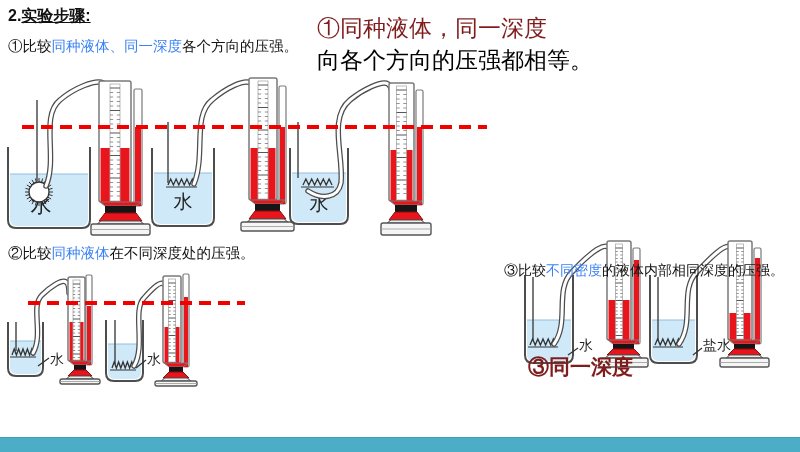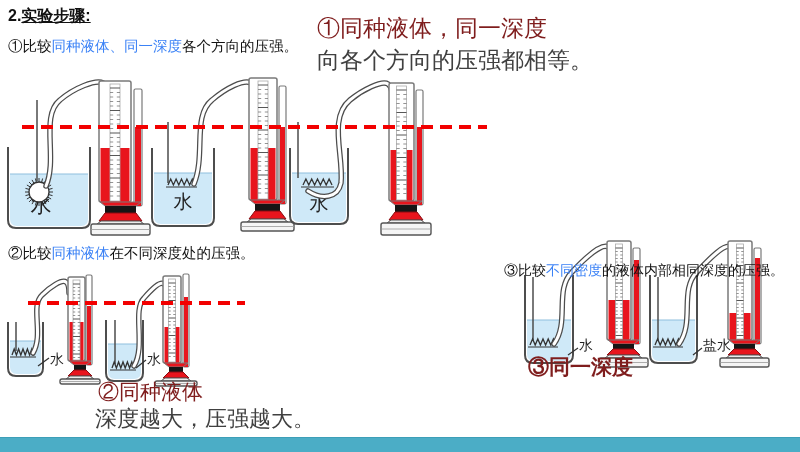--- a/index.html
+++ b/index.html
@@ -8,21 +8,21 @@
   svg{position:absolute;left:0;top:0;font-family:"Liberation Sans",sans-serif;}
   .txt{position:absolute;white-space:nowrap;color:#111;}
   .title{left:8px;top:6px;font-size:16px;font-weight:700;}
   .title .u{text-decoration:underline;text-align:center;}
   .step{font-size:14.5px;font-weight:500;}
   .step .red{color:#3b82f6;}
   .step1{left:8px;top:37px;}
   .step2{left:8px;top:244px;}
   .step3{left:504px;top:214px;font-size:14px;margin-top:48px;}
   .concl .l1{color:#7f1d1d;}
-  .concl .l2{color:#404040;text-align:center;}
+  .concl .l2{color:#000000;text-align:center;}
   .c1{left:317px;top:12px;font-size:23px;line-height:1.4;}
   .c2{left:98px;top:379px;font-size:21px;line-height:1.25;}
   .c2 .l2{font-size:22px;margin-left:-3px;}
   .c3{left:528px;top:354px;font-size:21px;line-height:1.25;font-weight:bold;}
   .c3 .l2{font-size:22px;margin-left:-5px;}
   .bottom-bar{position:absolute;left:0;top:437px;width:800px;height:15px;
               background:#4badc6;border-top:1px solid #3d9fb8;}
 </style>
 </head>
 <body>
@@ -623,23 +623,19 @@
 
   <div class="txt step step3">
     <span>③比较</span><span class="red">不同密度</span><span>的液体内部相同深度的压强。</span>
   </div>
 
   <div class="txt concl c1">
     <div class="l1">①同种液体，同一深度</div>
     <div class="l2">向各个方向的压强都相等。</div>
   </div>
 
-  <div class="txt concl c2">
-    <div class="l1">②同种液体</div>
-    <div class="l2">深度越大，压强越大。</div>
-  </div>
 
   <div class="txt concl c3">
     <div class="l1">③同一深度</div>
   </div>
 
   <div class="bottom-bar"></div>
 </div>
 
 </body></html>

